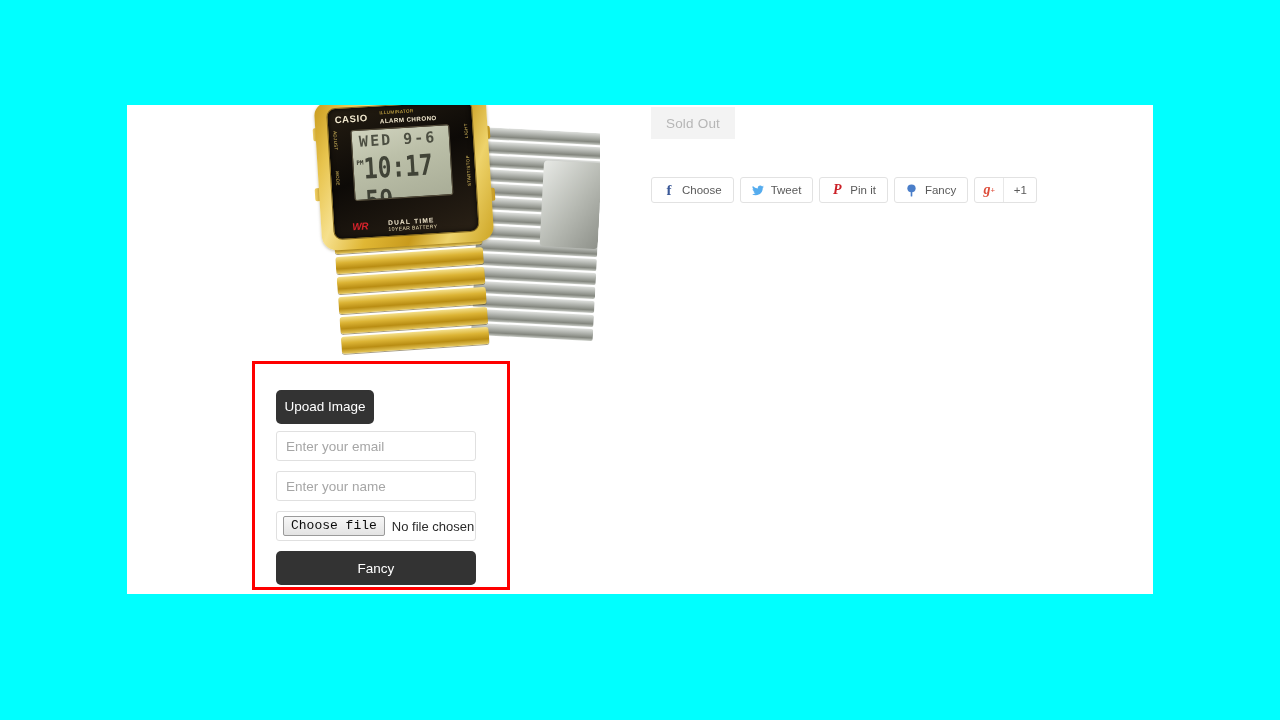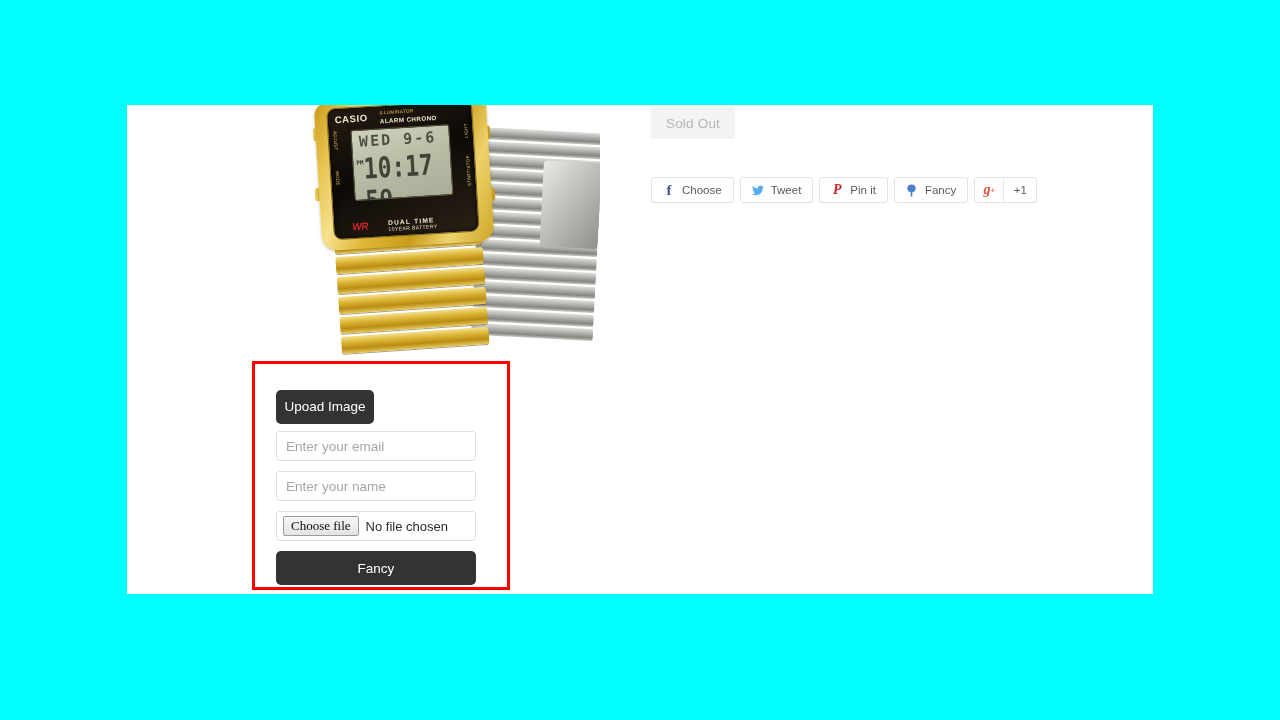--- a/index.html
+++ b/index.html
@@ -423,21 +423,21 @@
     margin-bottom: 10px;
   }
   #choose-file-button {
     height: 20px;
     padding: 0 7px;
     background: linear-gradient(180deg,#f7f7f7,#e3e3e3);
     border: 1px solid #9a9a9a;
     border-radius: 2px;
     font-size: 13px;
     color: #0b0b0b;
-    font-family: Liberation Serif, serif;
+    font-family: Liberation Mono, monospace;
     line-height: 18px;
     cursor: pointer;
     white-space: nowrap;
   }
   #file-status-text {
     margin-left: 7px;
     font-size: 13px;
     color: #2b2b2b;
     font-family: "Liberation Sans", sans-serif;
     white-space: nowrap;

